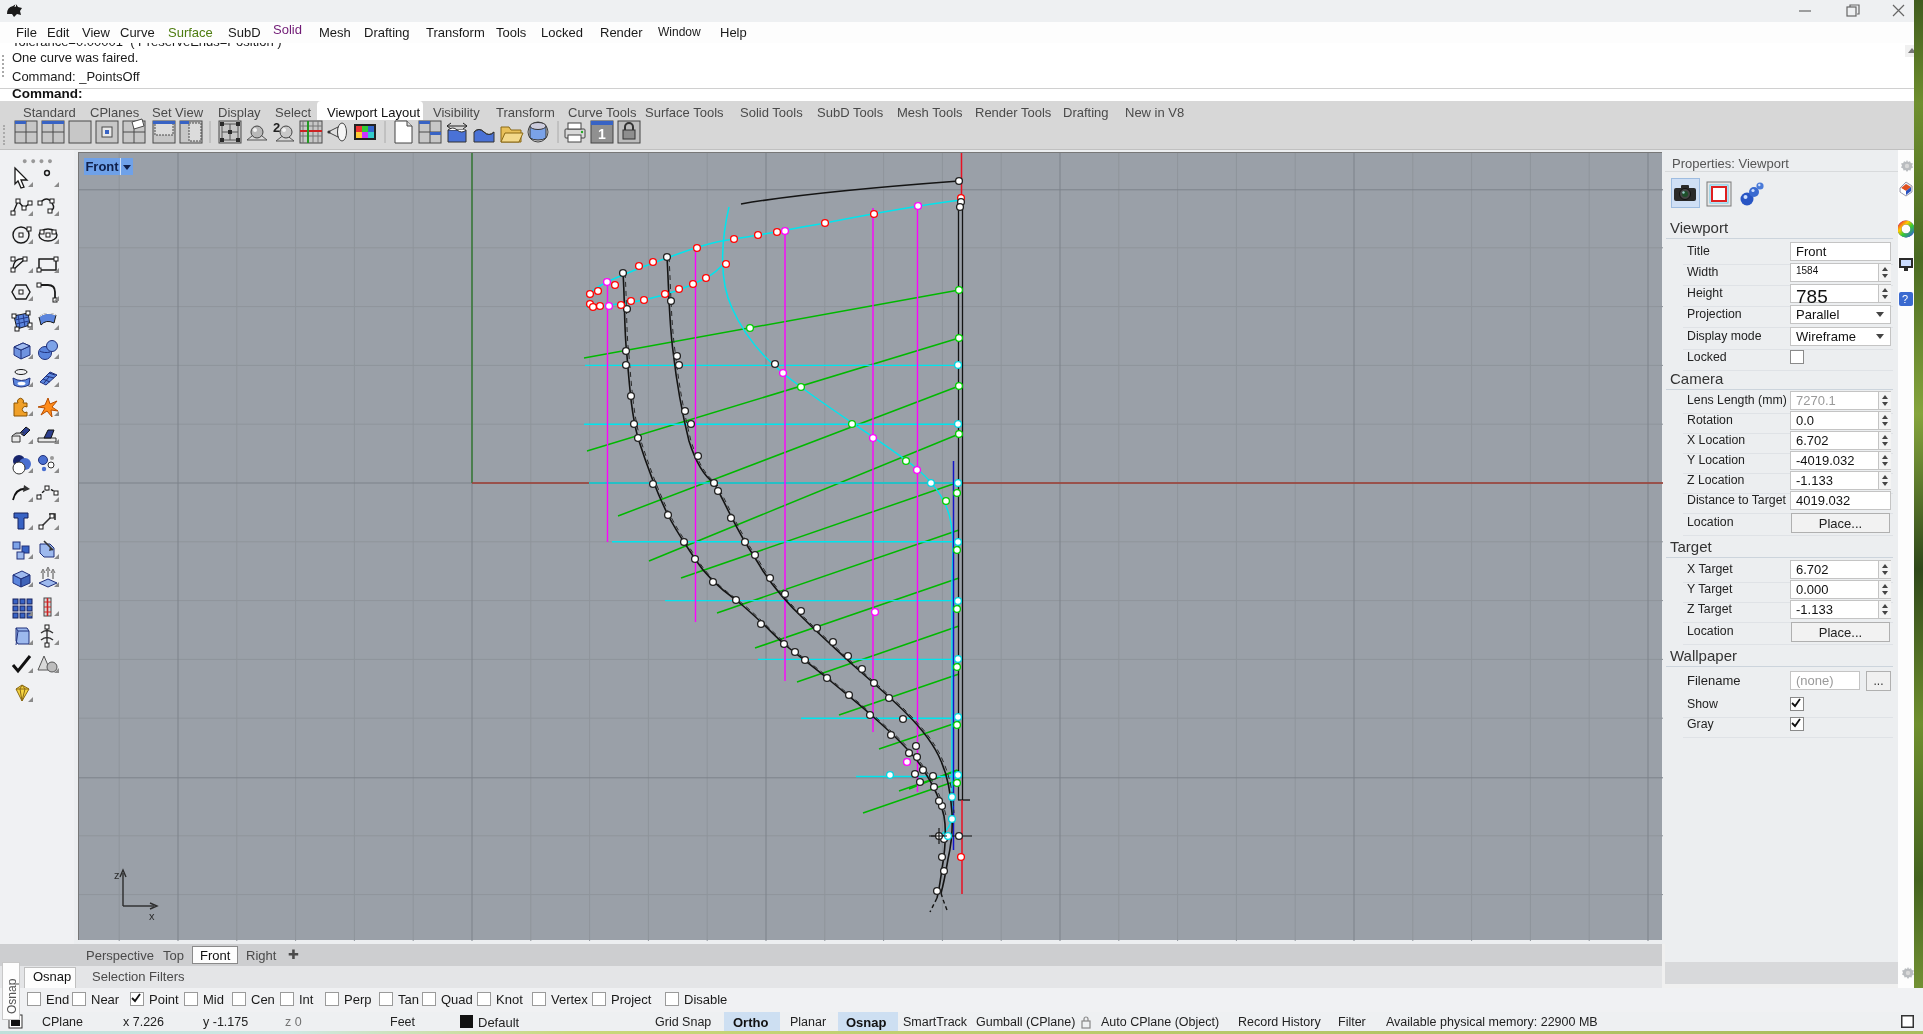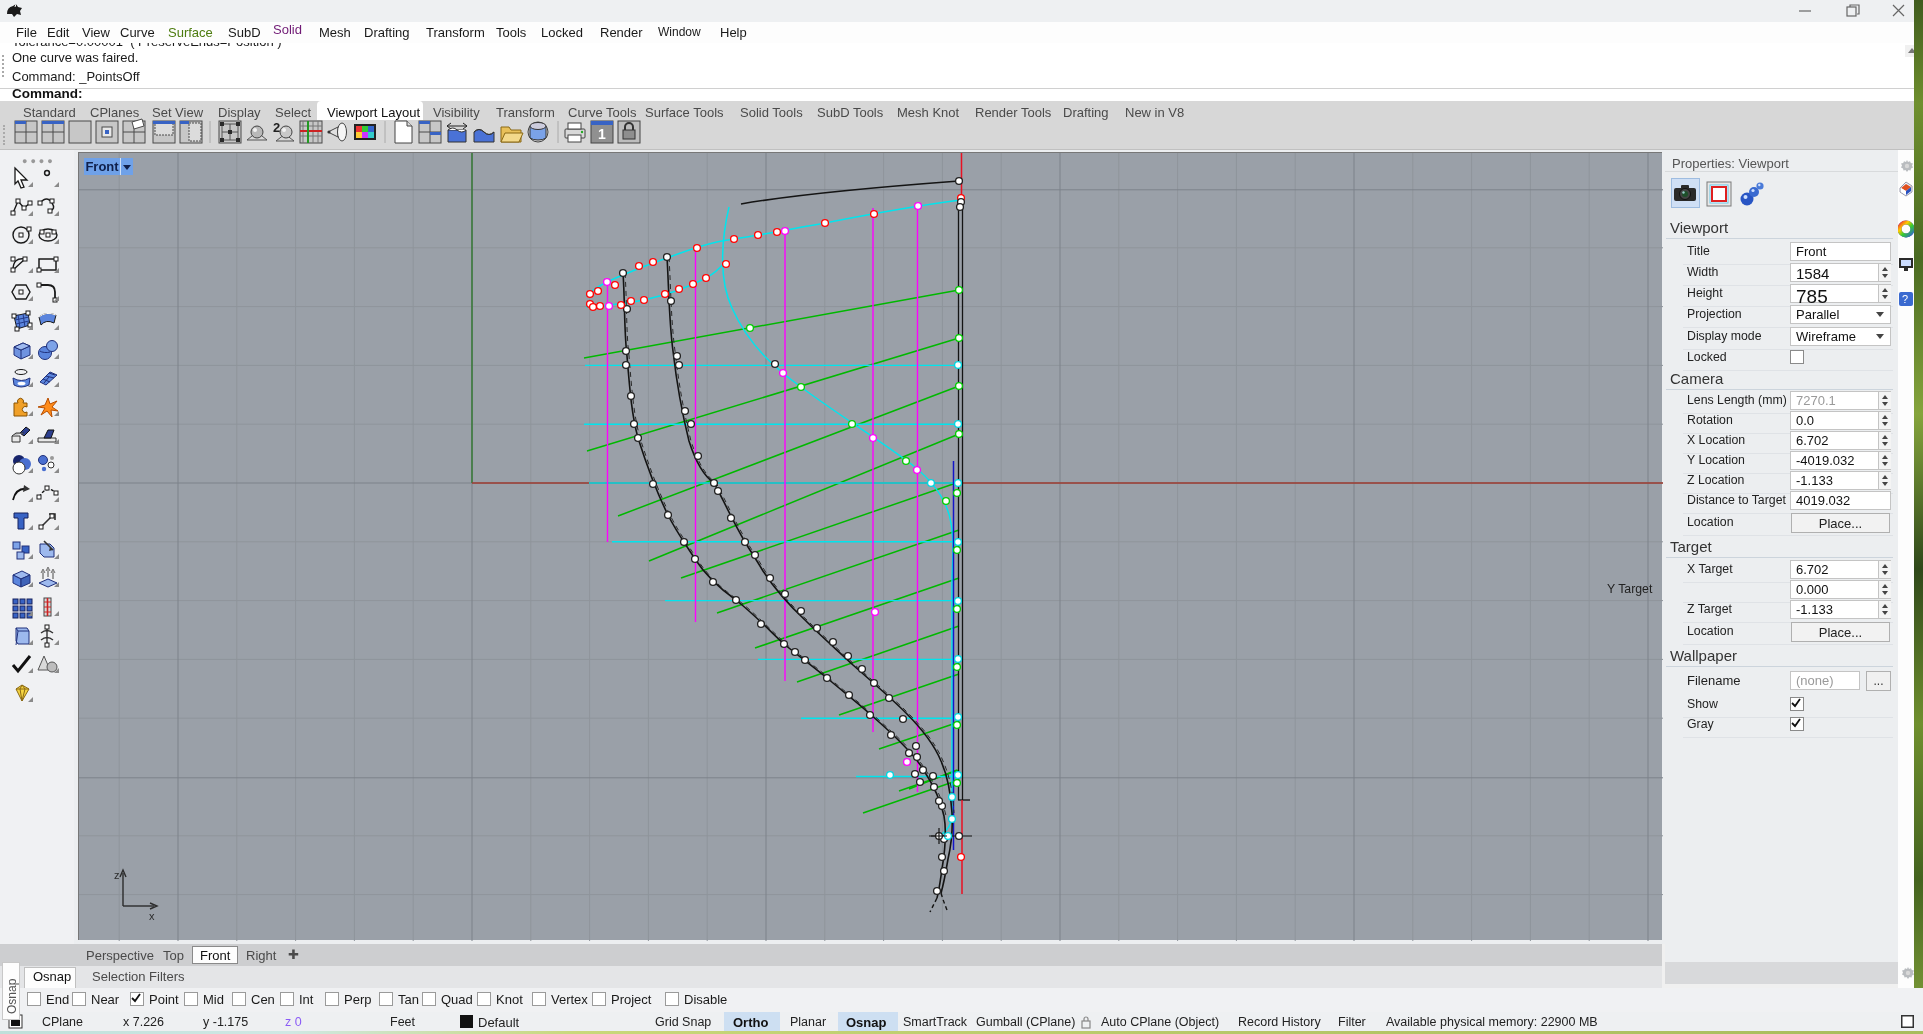--- a/index.html
+++ b/index.html
@@ -54,21 +54,21 @@
     <span style="position:absolute;left:90px;top:4px;font-size:13px;color:#4a4a4a">CPlanes</span>
     <span style="position:absolute;left:152px;top:4px;font-size:13px;color:#4a4a4a">Set View</span>
     <span style="position:absolute;left:218px;top:4px;font-size:13px;color:#4a4a4a">Display</span>
     <span style="position:absolute;left:275px;top:4px;font-size:13px;color:#4a4a4a">Select</span>
     <span style="position:absolute;left:433px;top:4px;font-size:13px;color:#4a4a4a">Visibility</span>
     <span style="position:absolute;left:496px;top:4px;font-size:13px;color:#4a4a4a">Transform</span>
     <span style="position:absolute;left:568px;top:4px;font-size:13px;color:#4a4a4a">Curve Tools</span>
     <span style="position:absolute;left:645px;top:4px;font-size:13px;color:#4a4a4a">Surface Tools</span>
     <span style="position:absolute;left:740px;top:4px;font-size:13px;color:#4a4a4a">Solid Tools</span>
     <span style="position:absolute;left:817px;top:4px;font-size:13px;color:#4a4a4a">SubD Tools</span>
-    <span style="position:absolute;left:897px;top:4px;font-size:13px;color:#4a4a4a">Mesh Knot</span>
+    <span style="position:absolute;left:897px;top:4px;font-size:13px;color:#4a4a4a">Mesh Tools</span>
     <span style="position:absolute;left:975px;top:4px;font-size:13px;color:#4a4a4a">Render Tools</span>
     <span style="position:absolute;left:1063px;top:4px;font-size:13px;color:#4a4a4a">Drafting</span>
     <span style="position:absolute;left:1125px;top:4px;font-size:13px;color:#4a4a4a">New in V8</span>
     <div style="position:absolute;left:317px;top:0;width:106px;height:20px;background:#fff;border-radius:4px 4px 0 0;"></div>
     <span style="position:absolute;left:327px;top:4px;font-size:13px;color:#111">Viewport Layout</span>
   </div>
 
 <div class="abs" style="left:0;top:120px;width:1923px;height:30px;background:#d7d7d7;border-bottom:1px solid #c0c0c0">
   <svg class="abs" style="left:0;top:-123px" width="700" height="160">
       <g transform="translate(14,123)">
@@ -682,21 +682,21 @@
     <circle cx="20.3" cy="4" r="1.2" fill="#cfe0ff"></circle>
   </svg>
 <div style="position:absolute;left:1670px;top:219px;font-size:15px;color:#333">Viewport</div>
 <div style="position:absolute;left:1666px;top:238px;width:227px;height:1px;background:#ccd4dc"></div>
 <div style="position:absolute;left:1687px;top:244px;font-size:12.3px;color:#222">Title</div>
 <div style="position:absolute;left:1790px;top:242px;width:101px;height:19px;background:#fff;border:1px solid #c4c4c4"></div>
 <div style="position:absolute;left:1796px;top:244px;font-size:13px;color:#111">Front</div>
 <div style="position:absolute;left:1683px;top:264px;width:210px;height:1px;background:#dfe2e6"></div>
 <div style="position:absolute;left:1687px;top:265px;font-size:12.3px;color:#222">Width</div>
 <div style="position:absolute;left:1790px;top:263px;width:101px;height:19px;background:#fff;border:1px solid #c4c4c4"></div>
-<div style="position:absolute;left:1796px;top:265px;font-size:15px;color:#111">1584</div>
+<div style="position:absolute;left:1796px;top:265px;font-size:10px;color:#111">1584</div>
 <div style="position:absolute;left:1878px;top:264px;width:13px;height:17px;background:#f4f4f4;border-left:1px solid #c4c4c4">
     <div style="position:absolute;left:3px;top:3px;width:0;height:0;border-left:3.5px solid transparent;border-right:3.5px solid transparent;border-bottom:4px solid #444"></div>
     <div style="position:absolute;left:3px;bottom:3px;width:0;height:0;border-left:3.5px solid transparent;border-right:3.5px solid transparent;border-top:4px solid #444"></div>
   </div>
 <div style="position:absolute;left:1683px;top:285px;width:210px;height:1px;background:#dfe2e6"></div>
 <div style="position:absolute;left:1687px;top:286px;font-size:12.3px;color:#222">Height</div>
 <div style="position:absolute;left:1790px;top:284px;width:101px;height:19px;background:#fff;border:1px solid #c4c4c4"></div>
 <div style="position:absolute;left:1796px;top:286px;font-size:19px;color:#111">785</div>
 <div style="position:absolute;left:1878px;top:285px;width:13px;height:17px;background:#f4f4f4;border-left:1px solid #c4c4c4">
     <div style="position:absolute;left:3px;top:3px;width:0;height:0;border-left:3.5px solid transparent;border-right:3.5px solid transparent;border-bottom:4px solid #444"></div>
@@ -770,21 +770,21 @@
 <div style="position:absolute;left:1670px;top:538px;font-size:15px;color:#333">Target</div>
 <div style="position:absolute;left:1666px;top:557px;width:227px;height:1px;background:#ccd4dc"></div>
 <div style="position:absolute;left:1687px;top:562px;font-size:12.3px;color:#222">X Target</div>
 <div style="position:absolute;left:1790px;top:560px;width:101px;height:19px;background:#fff;border:1px solid #c4c4c4"></div>
 <div style="position:absolute;left:1796px;top:562px;font-size:13px;color:#111">6.702</div>
 <div style="position:absolute;left:1878px;top:561px;width:13px;height:17px;background:#f4f4f4;border-left:1px solid #c4c4c4">
     <div style="position:absolute;left:3px;top:3px;width:0;height:0;border-left:3.5px solid transparent;border-right:3.5px solid transparent;border-bottom:4px solid #444"></div>
     <div style="position:absolute;left:3px;bottom:3px;width:0;height:0;border-left:3.5px solid transparent;border-right:3.5px solid transparent;border-top:4px solid #444"></div>
   </div>
 <div style="position:absolute;left:1683px;top:582px;width:210px;height:1px;background:#dfe2e6"></div>
-<div style="position:absolute;left:1607px;top:582px;font-size:12.3px;color:#222">Y Target</div>
+<div style="position:absolute;left:1687px;top:582px;font-size:12.3px;color:#222">Y Target</div>
 <div style="position:absolute;left:1790px;top:580px;width:101px;height:19px;background:#fff;border:1px solid #c4c4c4"></div>
 <div style="position:absolute;left:1796px;top:582px;font-size:13px;color:#111">0.000</div>
 <div style="position:absolute;left:1878px;top:581px;width:13px;height:17px;background:#f4f4f4;border-left:1px solid #c4c4c4">
     <div style="position:absolute;left:3px;top:3px;width:0;height:0;border-left:3.5px solid transparent;border-right:3.5px solid transparent;border-bottom:4px solid #444"></div>
     <div style="position:absolute;left:3px;bottom:3px;width:0;height:0;border-left:3.5px solid transparent;border-right:3.5px solid transparent;border-top:4px solid #444"></div>
   </div>
 <div style="position:absolute;left:1683px;top:602px;width:210px;height:1px;background:#dfe2e6"></div>
 <div style="position:absolute;left:1687px;top:602px;font-size:12.3px;color:#222">Z Target</div>
 <div style="position:absolute;left:1790px;top:600px;width:101px;height:19px;background:#fff;border:1px solid #c4c4c4"></div>
 <div style="position:absolute;left:1796px;top:602px;font-size:13px;color:#111">-1.133</div>
@@ -911,21 +911,21 @@
     <svg style="position:absolute;left:665px;top:4px" width="14" height="14">
       <rect x="0.5" y="0.5" width="13" height="13" fill="#fff" stroke="#9a9a9a"></rect>
     </svg>
     <span style="position:absolute;left:684px;top:4px;font-size:13px;color:#1a1a1a">Disable</span>
   </div>
 
 <div class="abs" style="left:0;top:1012px;width:1923px;height:19px;background:#eef0f2">
     <span style="position:absolute;left:42px;top:3px;font-size:12.5px;color:#222">CPlane</span>
     <span style="position:absolute;left:123px;top:3px;font-size:12.5px;color:#222">x 7.226</span>
     <span style="position:absolute;left:203px;top:3px;font-size:12.5px;color:#222">y -1.175</span>
-    <span style="position:absolute;left:285px;top:3px;font-size:12.5px;color:#8b5cf6">z 0</span>
+    <span style="position:absolute;left:285px;top:3px;font-size:12.5px;color:#737373">z 0</span>
     <span style="position:absolute;left:390px;top:3px;font-size:12.5px;color:#222">Feet</span>
     <span style="position:absolute;left:655px;top:3px;font-size:12.5px;color:#222">Grid Snap</span>
     <span style="position:absolute;left:790px;top:3px;font-size:12.5px;color:#222">Planar</span>
     <span style="position:absolute;left:903px;top:3px;font-size:12.5px;color:#222">SmartTrack</span>
     <span style="position:absolute;left:976px;top:3px;font-size:12.5px;color:#222">Gumball (CPlane)</span>
     <span style="position:absolute;left:1101px;top:3px;font-size:12.5px;color:#222">Auto CPlane (Object)</span>
     <span style="position:absolute;left:1238px;top:3px;font-size:12.5px;color:#222">Record History</span>
     <span style="position:absolute;left:1338px;top:3px;font-size:12.5px;color:#222">Filter</span>
     <span style="position:absolute;left:1386px;top:3px;font-size:12.5px;color:#222">Available physical memory: 22900 MB</span>
     <div style="position:absolute;left:724px;top:0px;width:56px;height:19px;background:#cddff2"></div>

